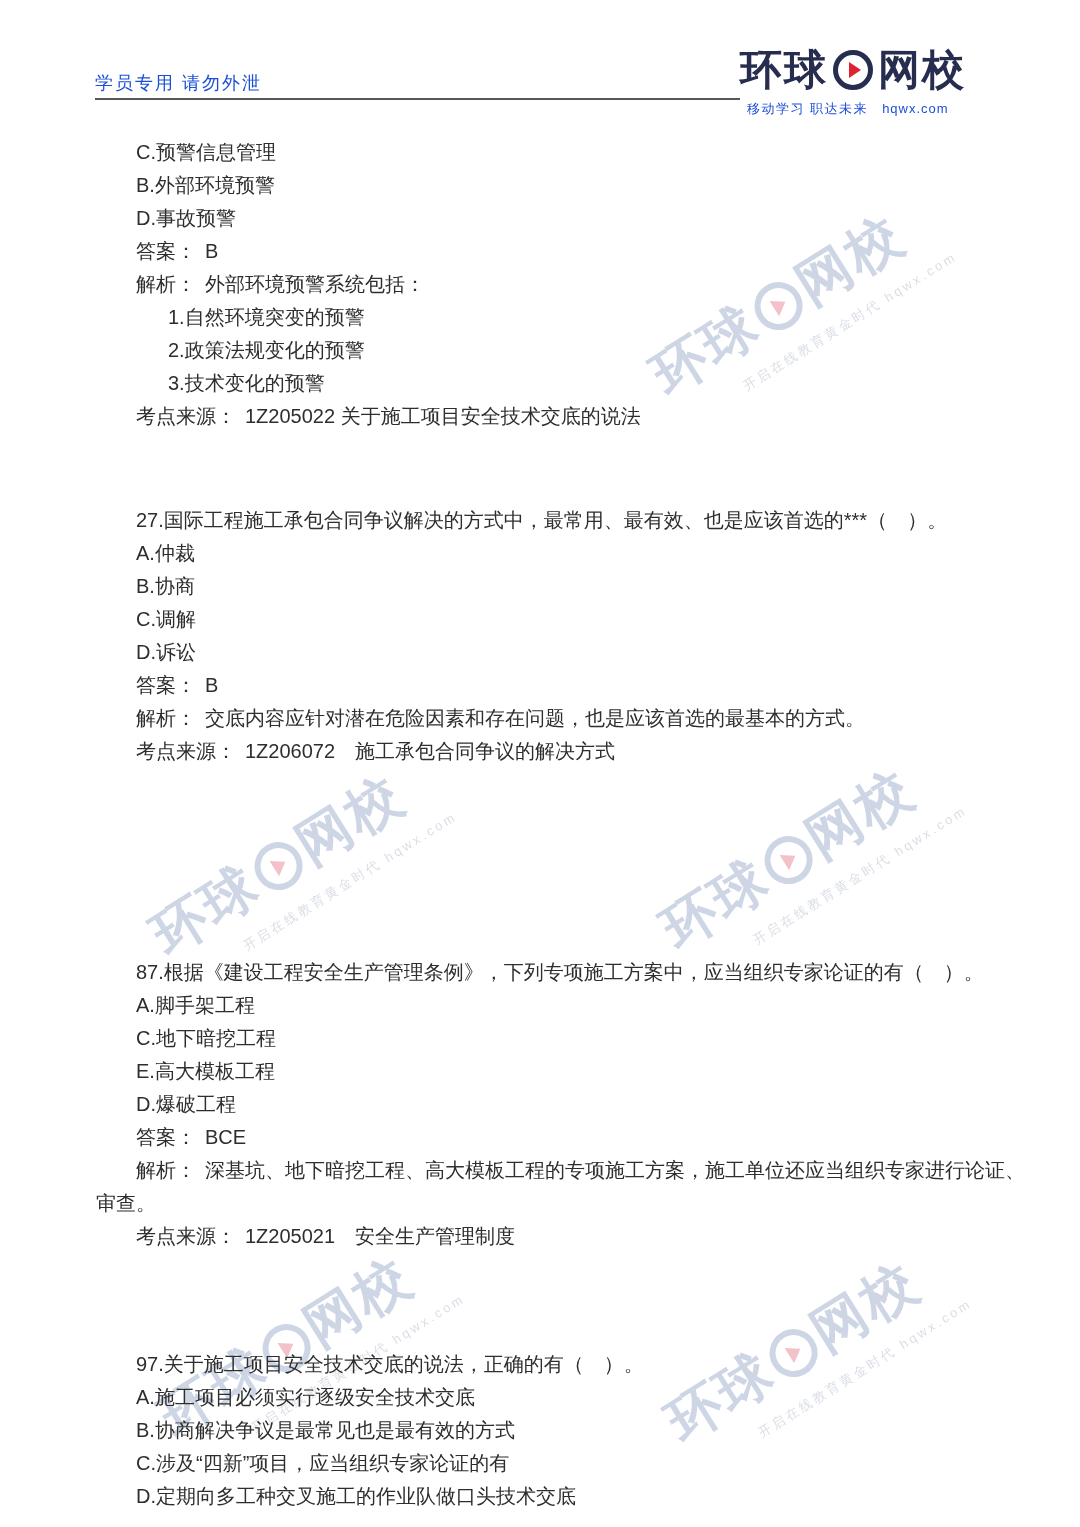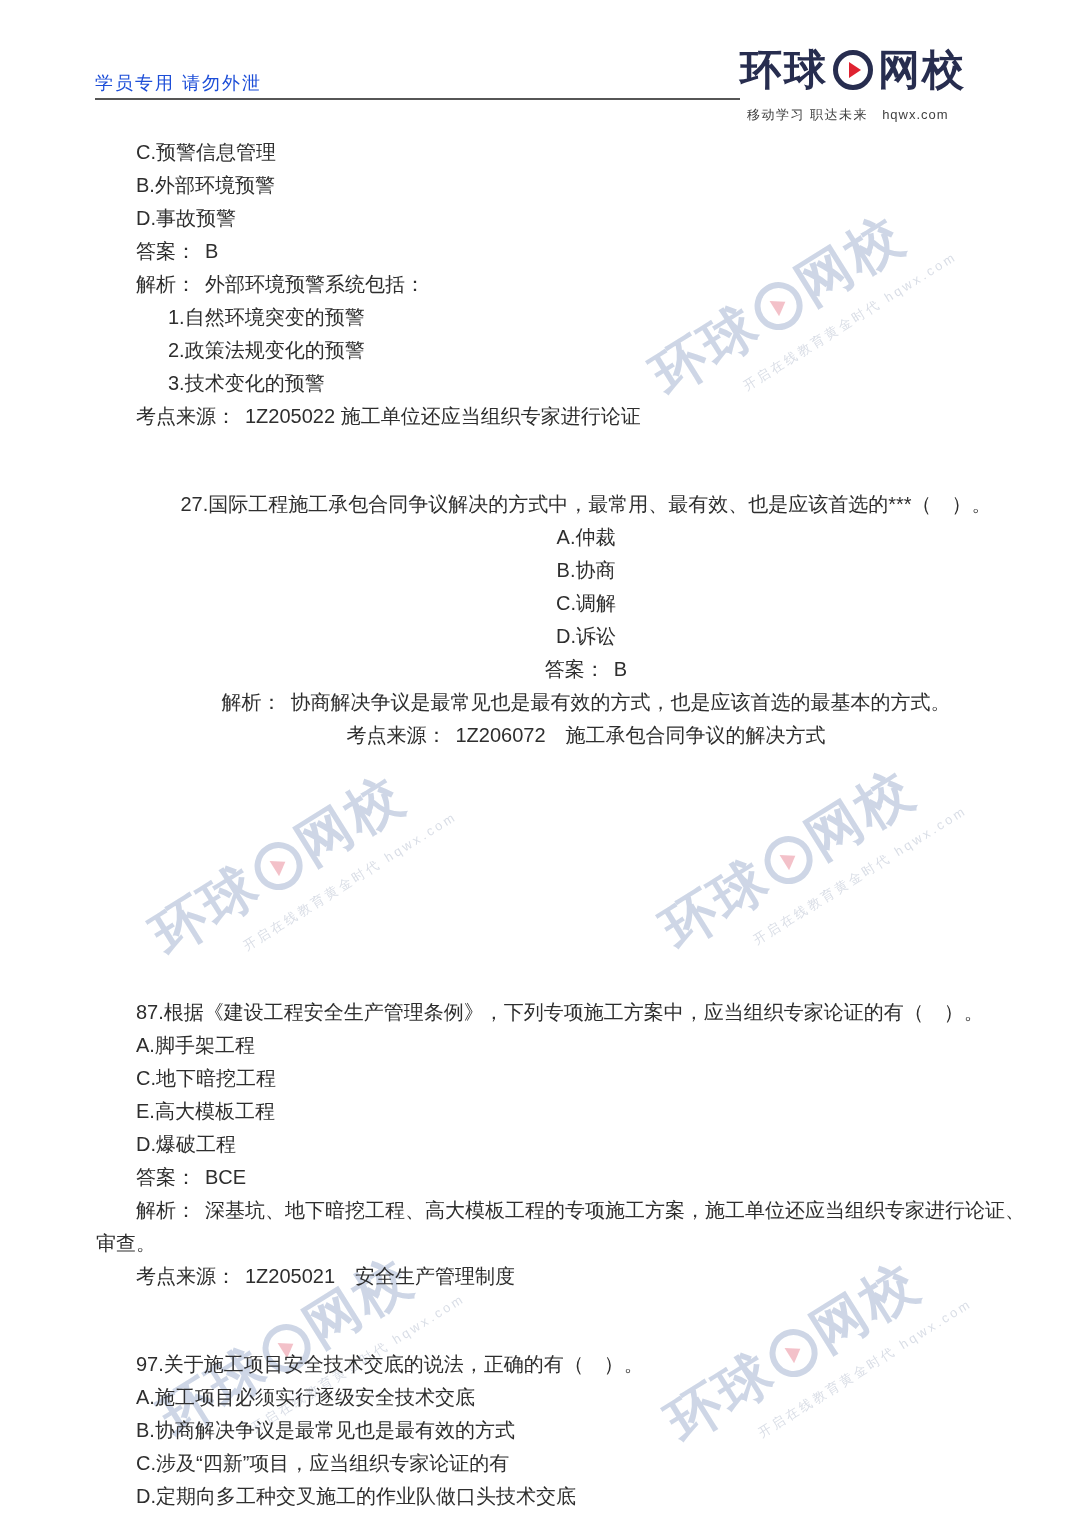--- a/index.html
+++ b/index.html
@@ -29,22 +29,22 @@
     width:30px;height:30px;border:5px solid #272d4f;border-radius:50%;
     display:inline-flex;align-items:center;justify-content:center;flex:0 0 auto;
   }
   .logo-tri{
     width:0;height:0;margin-left:3px;
     border-left:12px solid #df2231;
     border-top:8px solid transparent;
     border-bottom:8px solid transparent;
   }
   .tagline{
-    position:absolute;left:747px;top:106px;white-space:nowrap;
-    font-size:13px;letter-spacing:1.5px;color:#404040;
+    position:absolute;left:747px;top:100px;white-space:nowrap;
+    font-size:13px;letter-spacing:1.5px;color:#1d4ed8;
   }
   .tagline .site{margin-left:14px;letter-spacing:1px;}
   
   .wm{
     position:absolute;transform:rotate(-32deg);transform-origin:center;
     pointer-events:none;opacity:0.85;
   }
   .wm-brand{
     display:flex;align-items:center;gap:4px;white-space:nowrap;
     font-size:54px;font-weight:700;color:#c6d0e2;letter-spacing:3px;
@@ -64,22 +64,22 @@
     font-size:13px;letter-spacing:3px;color:#d3d8e2;
   }
   .wm1{left:640px;top:258px;}
   .wm2{left:140px;top:818px;}
   .wm3{left:650px;top:812px;}
   .wm4{left:148px;top:1300px;}
   .wm5{left:655px;top:1305px;}
   
   .blk{position:absolute;left:96px;right:44px;}
   #sec1{top:136px;}
-  #q27{top:488px;text-align:center;}
-  #q87{top:956px;margin-top:40px;}
+  #q27{top:504px;}
+  #q87{top:956px;}
   #q97{top:1348px;}
   .line{
     margin:0;font-size:20px;line-height:33px;color:#2e2e2e;
     text-indent:40px;
   }
   .sub-item{text-indent:72px;}
   .gap{margin-left:9px;}
   .src-gap{margin-left:9px;}
 </style>
 </head>
@@ -163,31 +163,31 @@
 
 <div id="sec1" class="blk">
   <p class="line">C.预警信息管理</p>
   <p class="line">B.外部环境预警</p>
   <p class="line">D.事故预警</p>
   <p class="line"><span>答案：</span><span class="gap">B</span></p>
   <p class="line"><span>解析：</span><span class="gap">外部环境预警系统包括：</span></p>
   <p class="line sub-item">1.自然环境突变的预警</p>
   <p class="line sub-item">2.政策法规变化的预警</p>
   <p class="line sub-item">3.技术变化的预警</p>
-  <p class="line"><span>考点来源：</span><span class="src-gap">1Z205022 施工单位还应当组织专家进行论证</span></p>
+  <p class="line"><span>考点来源：</span><span class="src-gap">1Z205022 关于施工项目安全技术交底的说法</span></p>
 </div>
 
 <div id="q27" class="blk">
   <p class="line">27.国际工程施工承包合同争议解决的方式中，最常用、最有效、也是应该首选的***（　）。</p>
   <p class="line">A.仲裁</p>
   <p class="line">B.协商</p>
   <p class="line">C.调解</p>
   <p class="line">D.诉讼</p>
   <p class="line"><span>答案：</span><span class="gap">B</span></p>
-  <p class="line"><span>解析：</span><span class="gap">协商解决争议是最常见也是最有效的方式，也是应该首选的最基本的方式。</span></p>
+  <p class="line"><span>解析：</span><span class="gap">交底内容应针对潜在危险因素和存在问题，也是应该首选的最基本的方式。</span></p>
   <p class="line"><span>考点来源：</span><span class="src-gap">1Z206072　施工承包合同争议的解决方式</span></p>
 </div>
 
 <div id="q87" class="blk">
   <p class="line">87.根据《建设工程安全生产管理条例》，下列专项施工方案中，应当组织专家论证的有（　）。</p>
   <p class="line">A.脚手架工程</p>
   <p class="line">C.地下暗挖工程</p>
   <p class="line">E.高大模板工程</p>
   <p class="line">D.爆破工程</p>
   <p class="line"><span>答案：</span><span class="gap">BCE</span></p>

